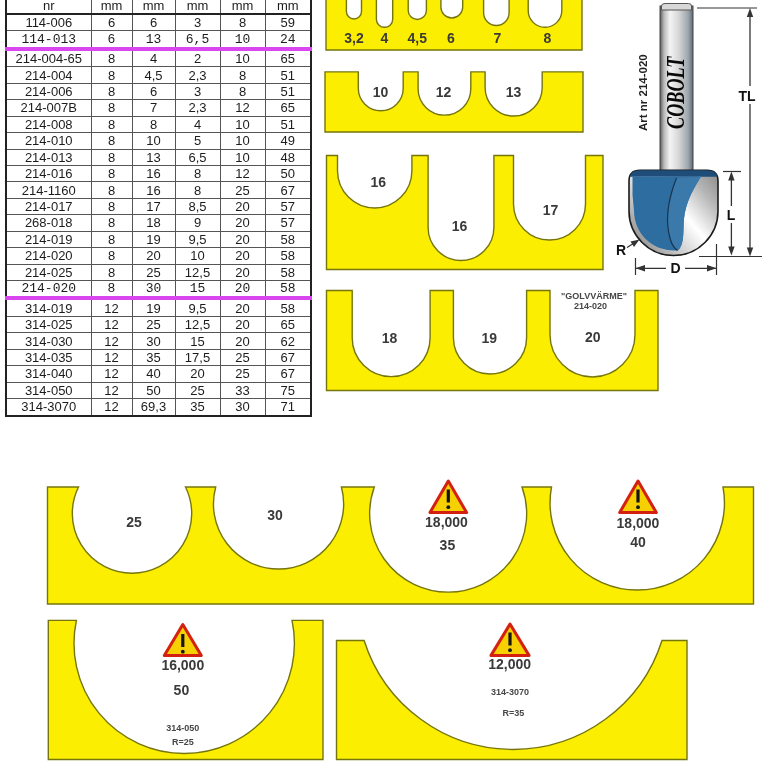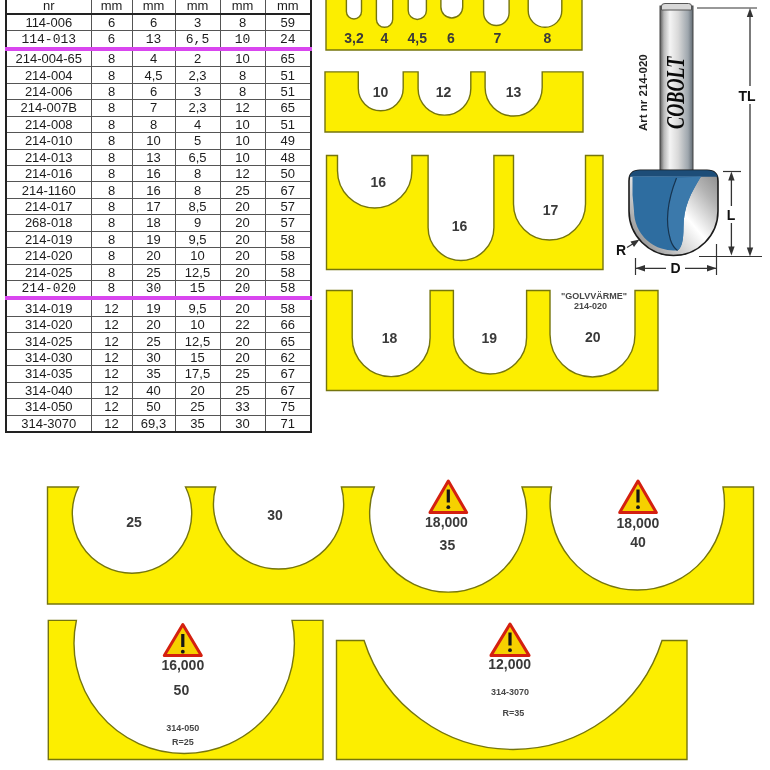--- a/index.html
+++ b/index.html
@@ -173,28 +173,20 @@
         <td>20</td>
         <td>58</td>
       </tr>
 <tr>
         <td>314-019</td>
         <td>12</td>
         <td>19</td>
         <td>9,5</td>
         <td>20</td>
         <td>58</td>
-      </tr>
-<tr>
-        <td>314-020</td>
-        <td>12</td>
-        <td>20</td>
-        <td>10</td>
-        <td>22</td>
-        <td>66</td>
       </tr>
 <tr>
         <td>314-025</td>
         <td>12</td>
         <td>25</td>
         <td>12,5</td>
         <td>20</td>
         <td>65</td>
       </tr>
 <tr>

